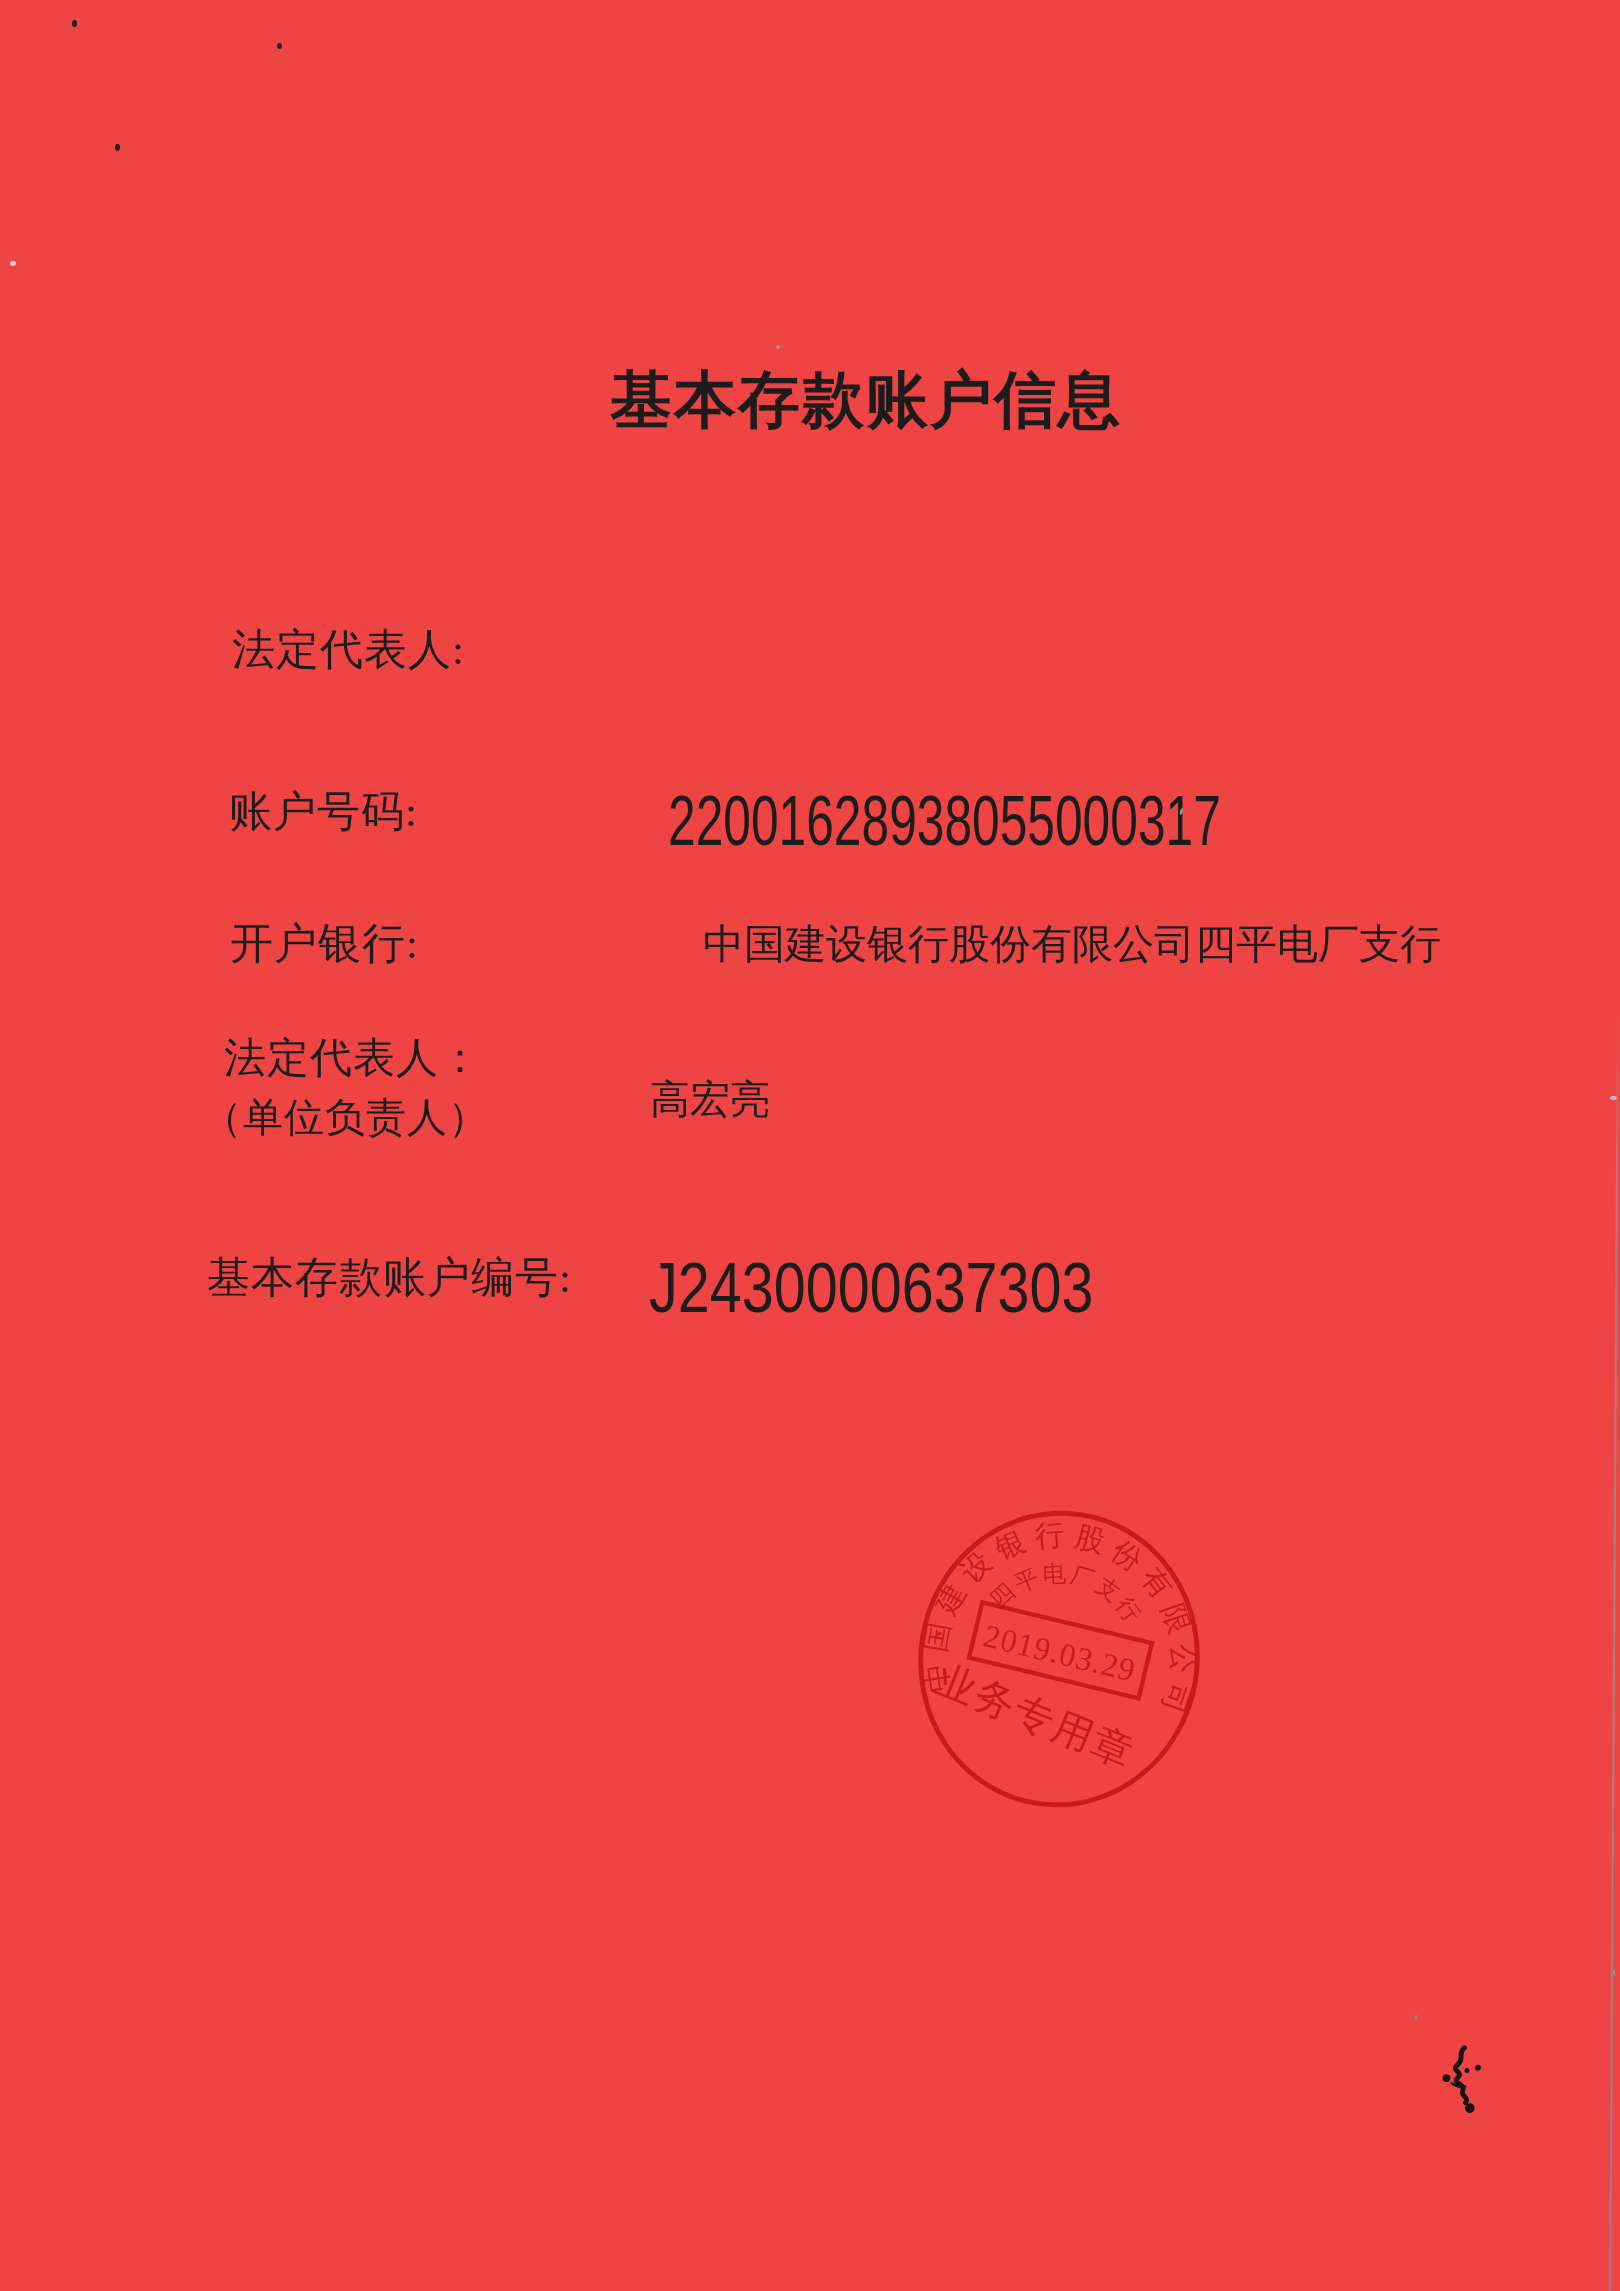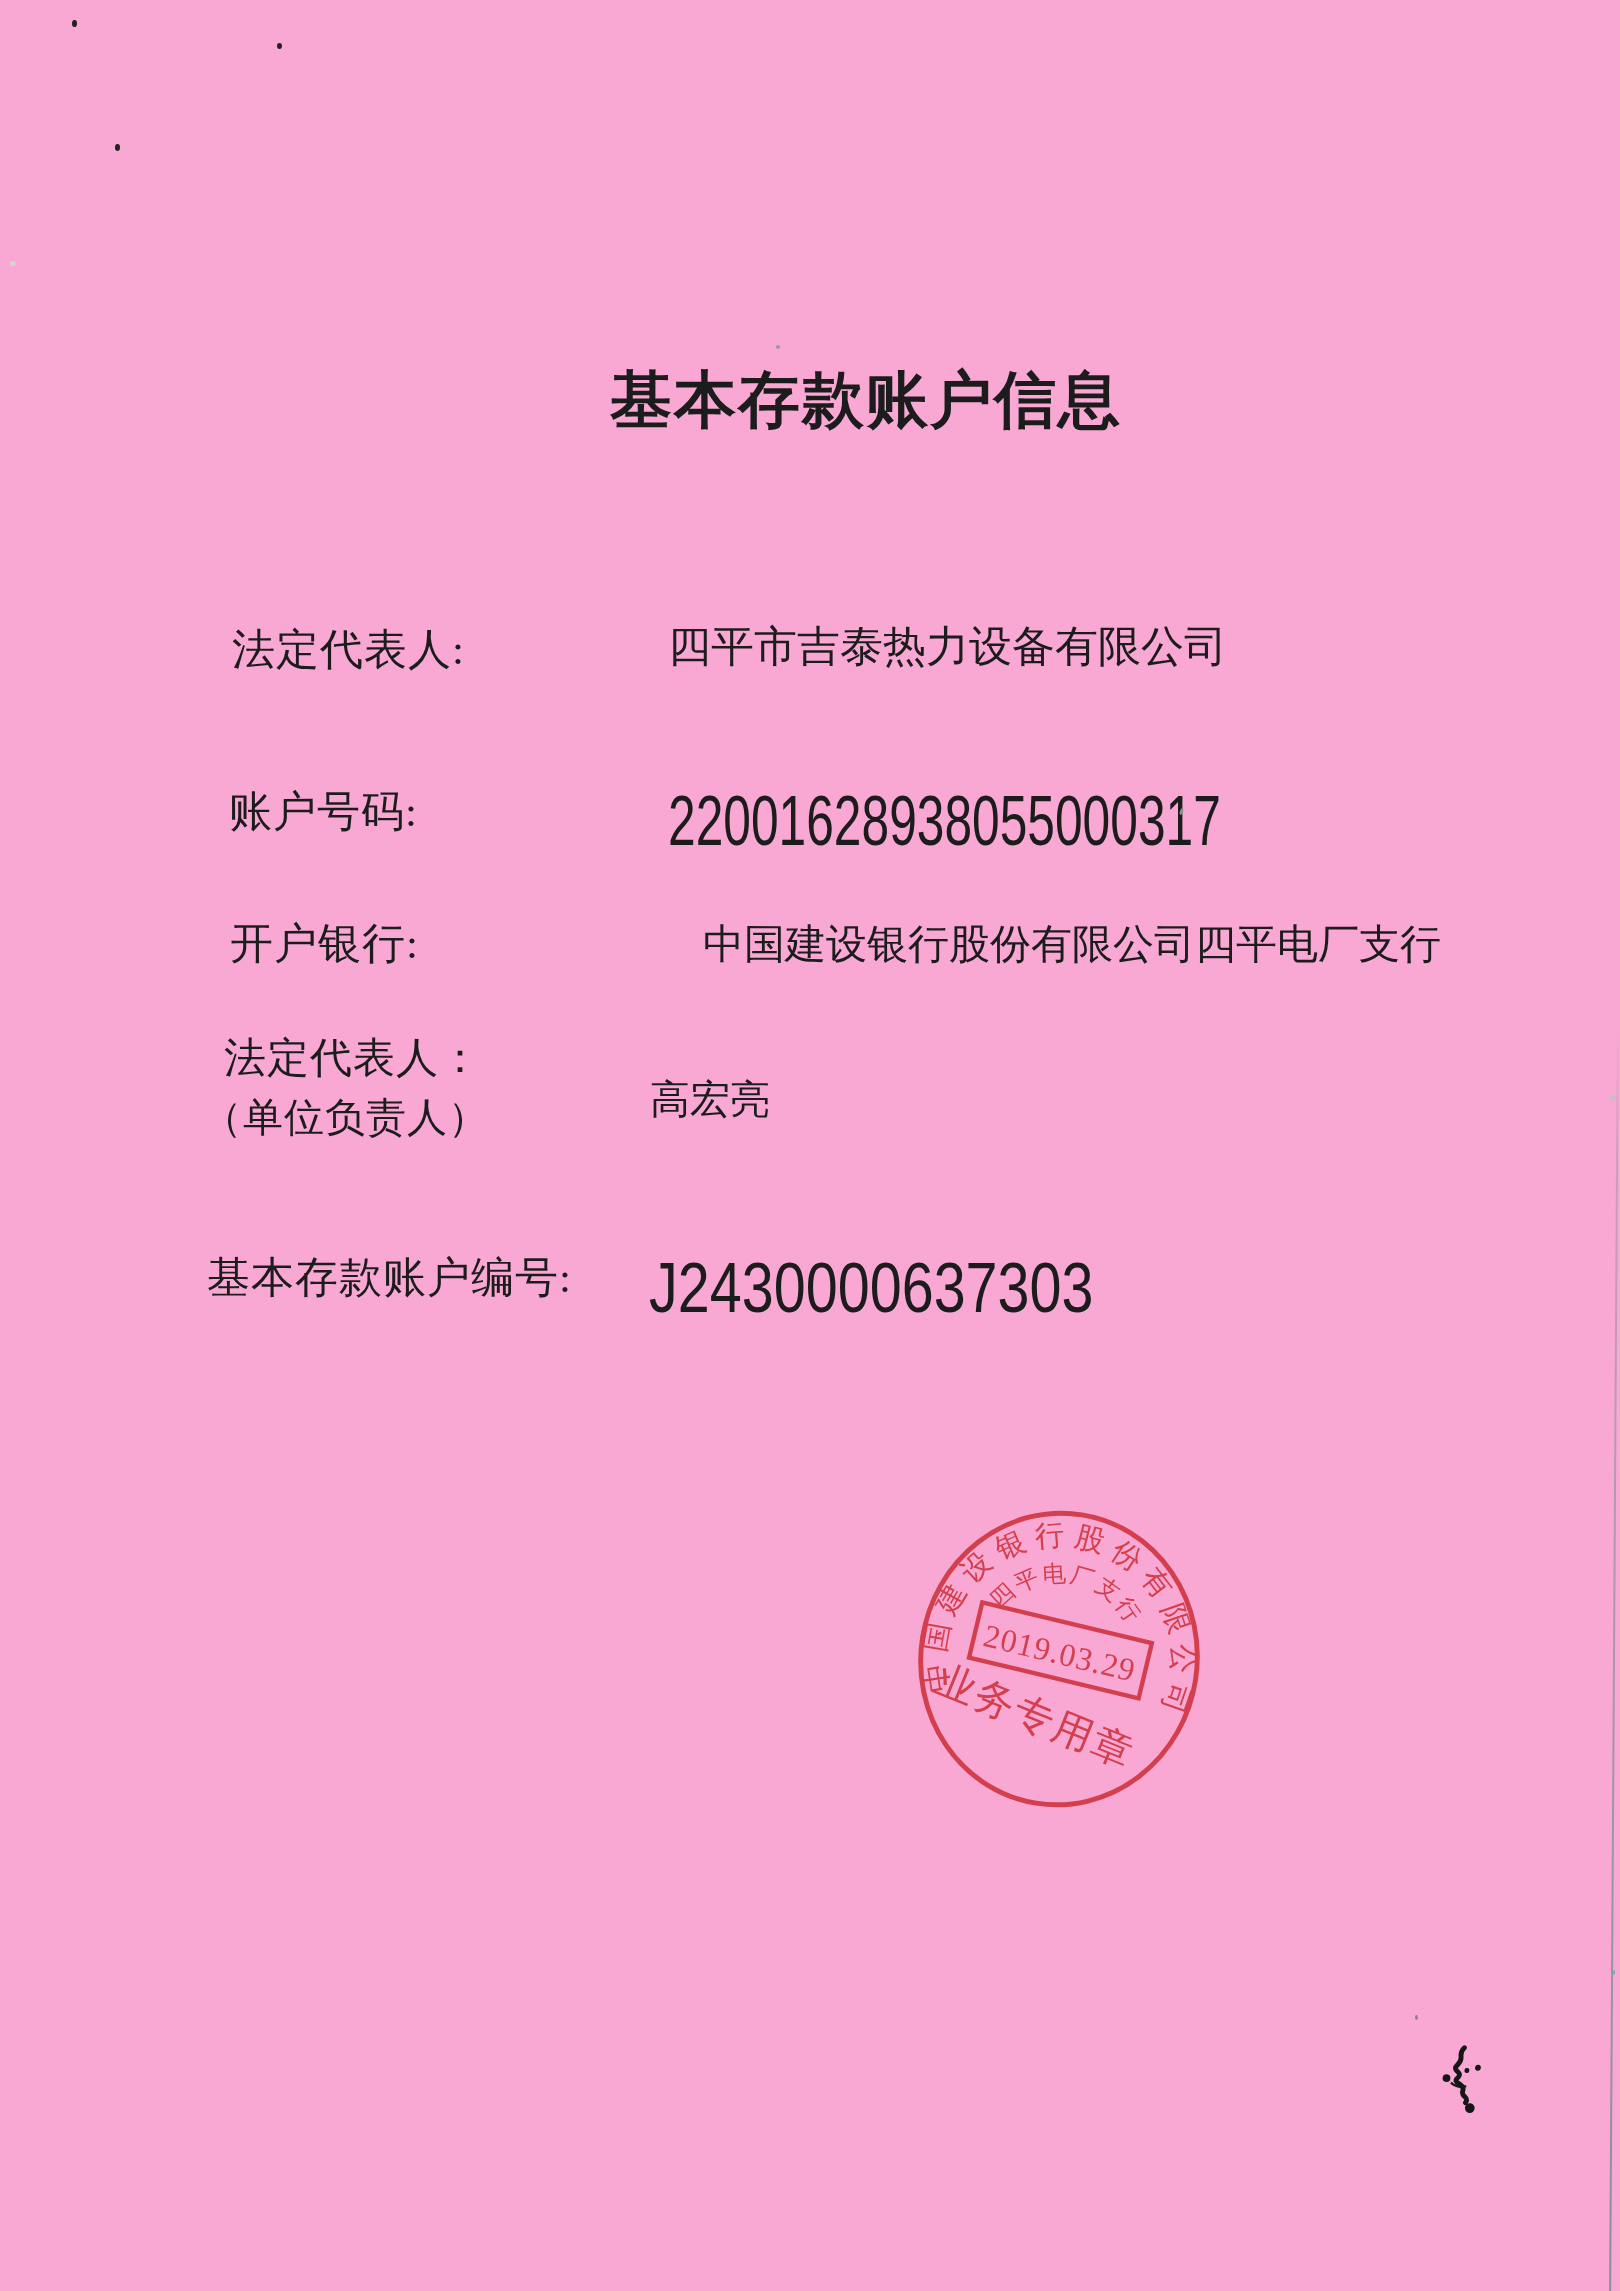--- a/index.html
+++ b/index.html
@@ -1,19 +1,19 @@
 <!DOCTYPE html>
 <html><head>
 <meta charset="utf-8">
 <style>
   html,body{margin:0;padding:0;background:#e8e8e8;}
   .page{
     position:relative;
     width:1620px;height:2292px;
-    background:#f9a8d4;
+    background:#ef4444;
     overflow:hidden;
     font-family:"Liberation Serif","DejaVu Serif",serif;
     color:#1c1c1c;
   }
   .abs{position:absolute;line-height:1;white-space:nowrap;}
   .doc-title{
     left:610px;top:369px;
     font-size:62px;font-weight:700;letter-spacing:2px;
   }
   .label{font-size:43px;letter-spacing:1px;}
@@ -70,21 +70,20 @@
   .tiny-tick{position:absolute;left:1415px;top:2015px;width:2.9px;height:4.9px;background:#8a8a8a;border-radius:50%;}
 </style>
 </head>
 <body>
 
 <div class="page">
 
   <div class="abs doc-title">基本存款账户信息</div>
 
   <div class="abs label r1-label">法定代表人:</div>
-  <div class="abs value r1-value">四平市吉泰热力设备有限公司</div>
 
   <div class="abs label r2-label">账户号码:</div>
   <div class="abs num r2-value"><span class="squeeze sq70">22001628938055000317</span></div>
 
   <div class="abs label r3-label">开户银行:</div>
   <div class="abs value r3-value">中国建设银行股份有限公司四平电厂支行</div>
 
   <div class="abs label r4-label1">法定代表人：</div>
   <div class="abs label r4-label2">（单位负责人）</div>
   <div class="abs value r4-value">高宏亮</div>

